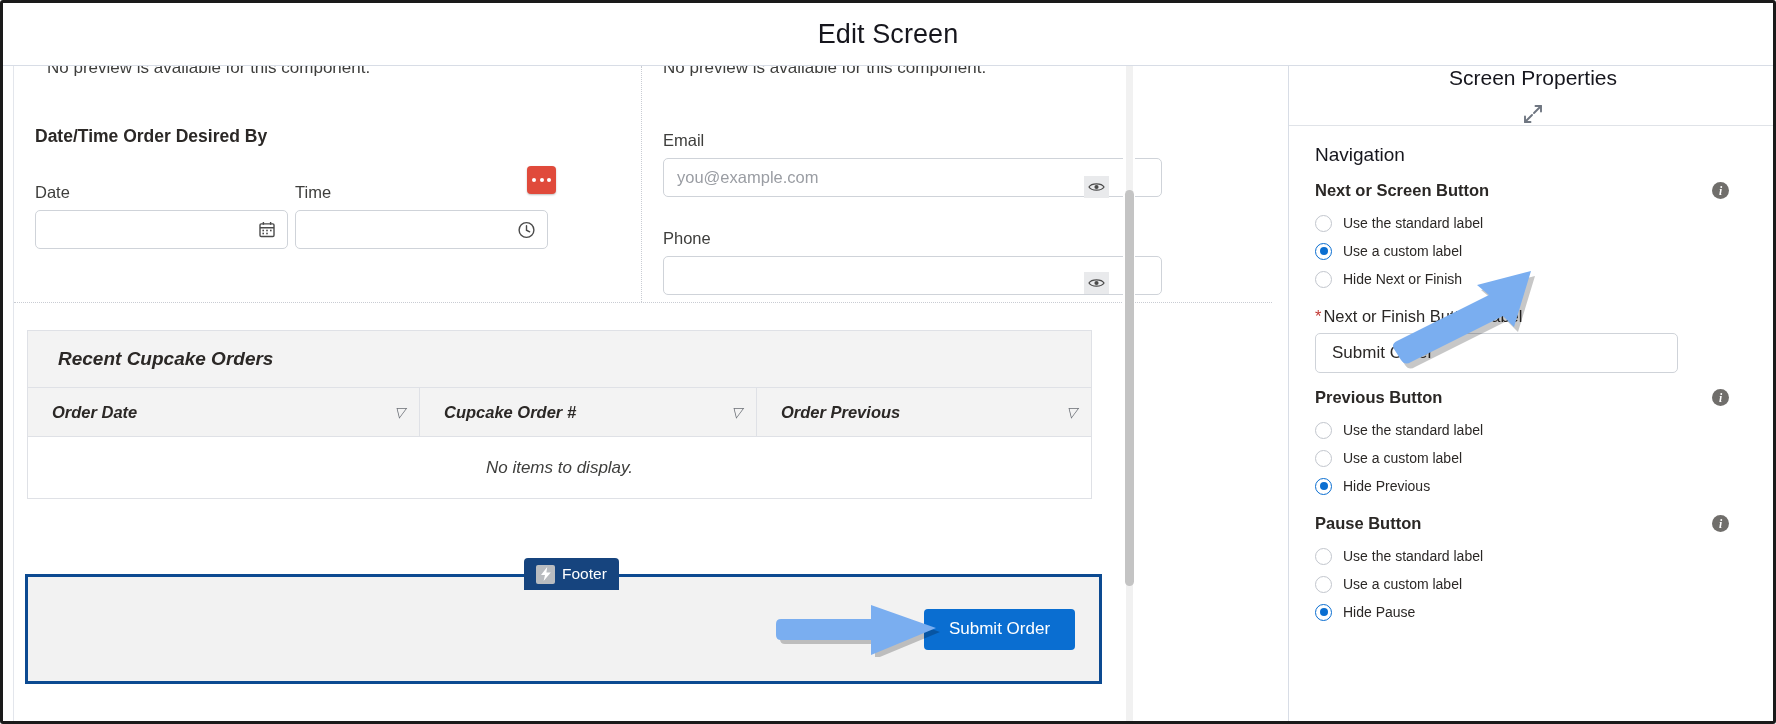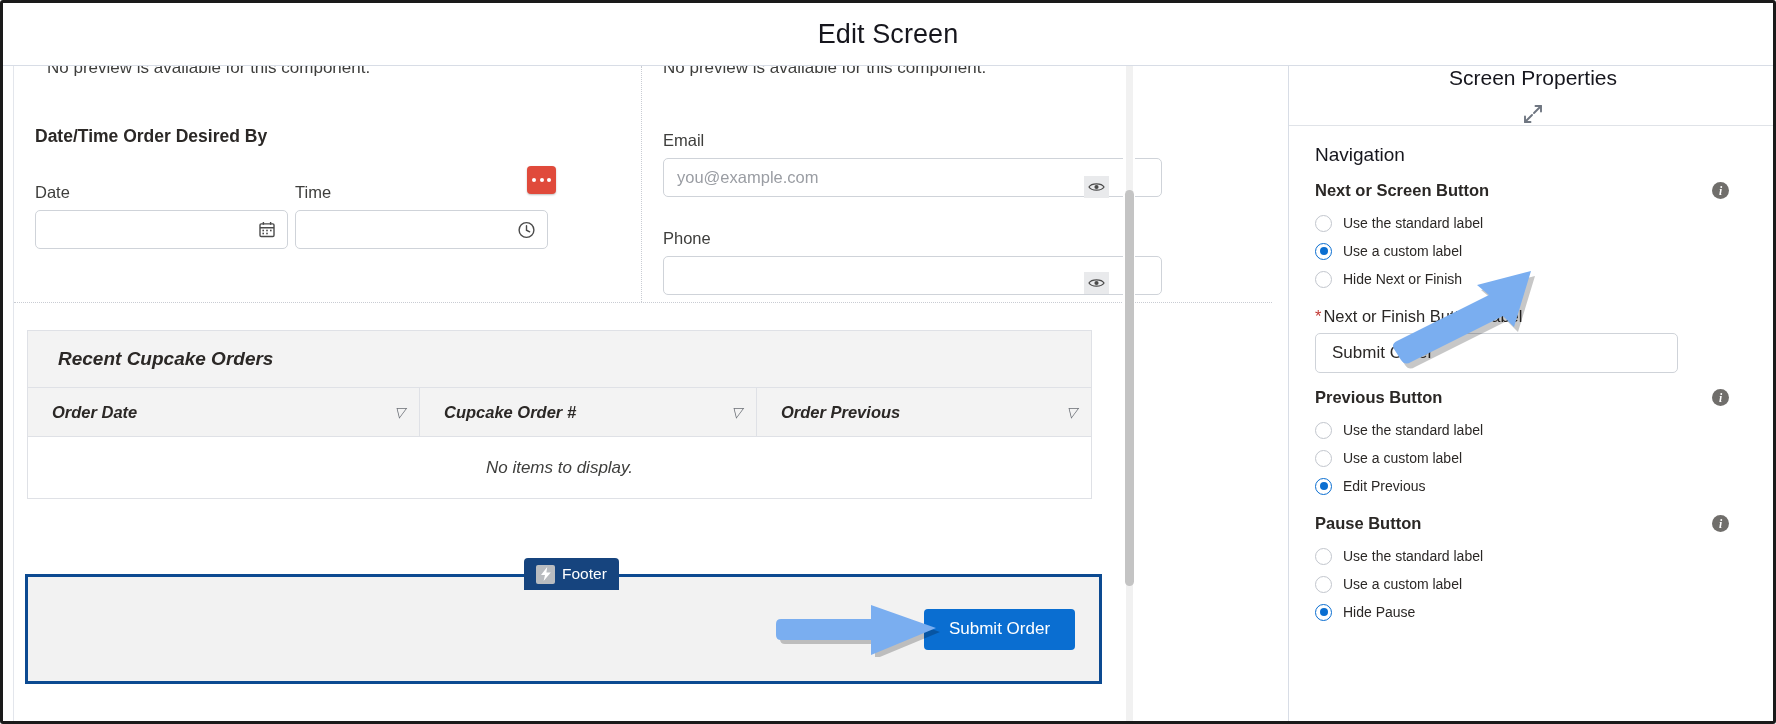--- a/index.html
+++ b/index.html
@@ -435,21 +435,21 @@
           <div class="radio-row">
             <span class="radio"></span>
             <span class="rl">Use the standard label</span>
           </div>
           <div class="radio-row">
             <span class="radio"></span>
             <span class="rl">Use a custom label</span>
           </div>
           <div class="radio-row">
             <span class="radio on"></span>
-            <span class="rl">Edit Previous</span>
+            <span class="rl">Hide Previous</span>
           </div>
         </div>
 
         <div class="group g3">
           <div class="ghead">
             <span class="gname">Pause Button</span>
             <span class="info-ic">i</span>
           </div>
           <div class="radio-row">
             <span class="radio"></span>

